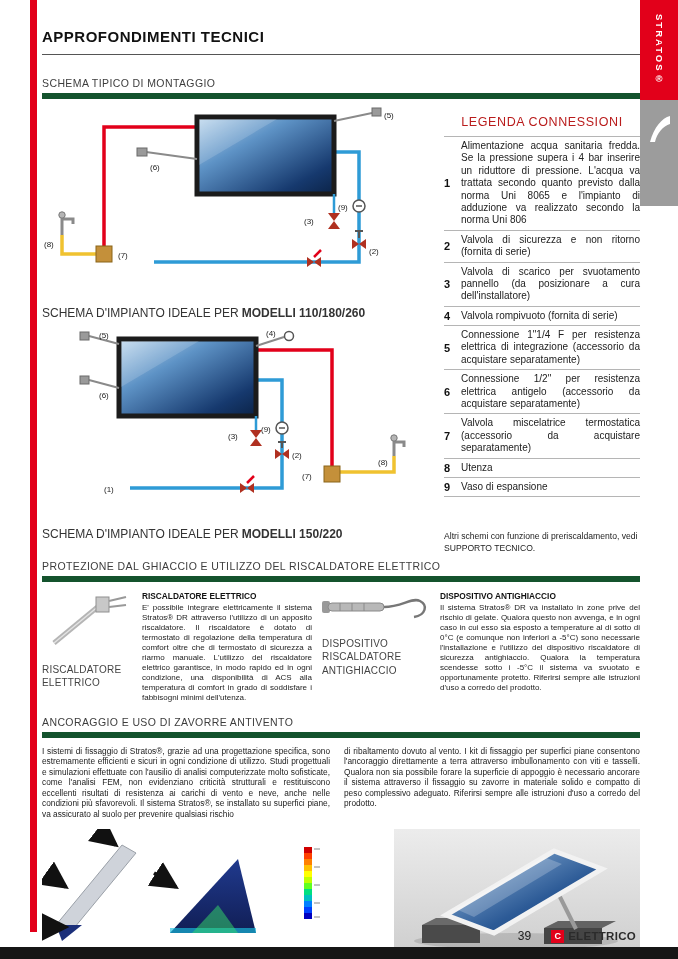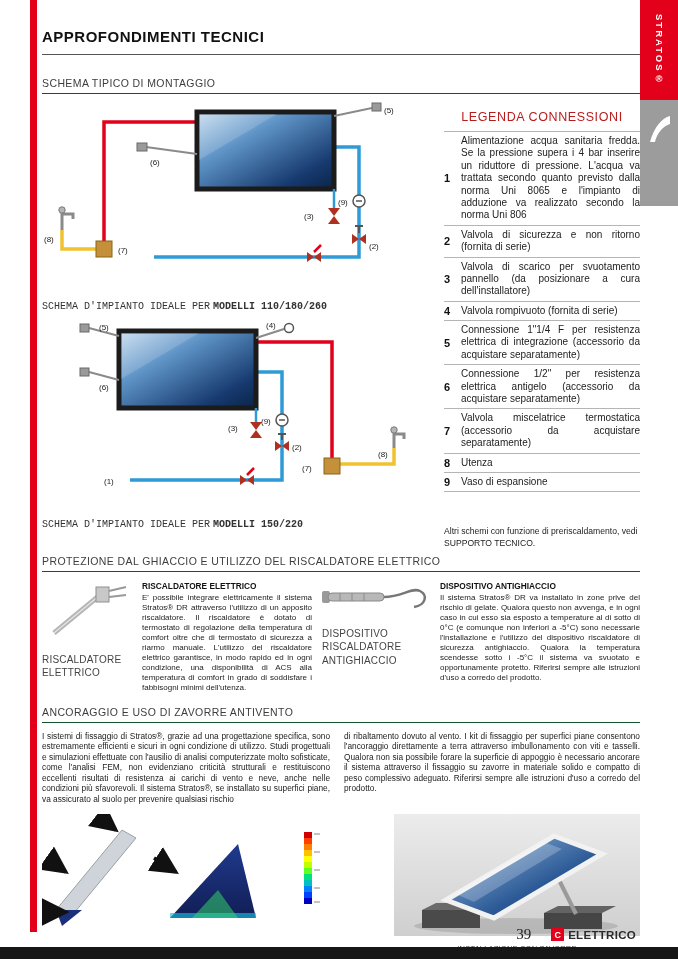--- a/index.html
+++ b/index.html
@@ -12,26 +12,26 @@
 
   .side-tab { position:absolute; right:0; top:0; width:38px; z-index:5; }
   .side-tab-red { height:100px; background:var(--red); display:flex; align-items:center; justify-content:center; }
   .side-tab-red span { writing-mode:vertical-rl; color:#fff; font-weight:bold; font-size:9.5px; letter-spacing:2px; }
   .side-tab-gray { height:106px; background:#9c9c9c; display:flex; justify-content:center; padding-top:14px; }
 
   .content { position:absolute; left:42px; top:0; width:598px; padding-top:28px; }
   h1.title { font-size:15px; font-weight:bold; letter-spacing:.5px; color:#111; }
   .title-rule { border-bottom:1px solid #555; margin-top:9px; }
 
-  .sec { font-size:10.5px; font-weight:normal; color:#3d3d3d; letter-spacing:.4px; padding-bottom:4px; border-bottom:1px solid #14532d; }
+  .sec { font-size:10.5px; font-weight:normal; color:#3d3d3d; letter-spacing:.4px; padding-bottom:4px; border-bottom:6px solid #14532d; }
   .sec1 { margin-top:22px; }
 
   .schema-row { display:flex; margin-top:8px; }
   .diagrams { width:394px; flex:none; }
-  .cap { font-size:10px; color:#333; margin:3px 0 10px;font-family:Liberation Mono, monospace; }
+  .cap { font-size:12px; color:#333; margin:3px 0 10px; }
   .cap b { margin-left:3px; }
 
   .legend-col { flex:1; padding-left:8px; }
   .legend-title { font-size:12.5px; color:#b91c1c; letter-spacing:.6px; text-align:center; margin:8px 0 7px; }
   .legend-list { border-top:1px solid var(--grayline); }
   .lrow { display:flex; align-items:center; border-bottom:1px solid var(--grayline); padding:3px 0; }
   .lnum { width:17px; flex:none; font-weight:bold; font-size:11px; color:#111; }
   .ltxt { font-size:10px; line-height:1.24; text-align:justify; color:#222; }
   .legend-note { font-size:8.6px; line-height:1.3; margin-top:34px; color:#222; }
 
@@ -50,21 +50,21 @@
   .b-col1 { width:288px; flex:none; }
   .b-col2 { flex:1; }
   .b-text { font-size:8.3px; line-height:1.27; text-align:justify; color:#222; }
 
   .img-row { display:flex; margin-top:10px; }
   .fem-col { width:292px; flex:none; }
   .install-col { width:246px; margin-left:auto; }
   .img-cap { text-align:center; font-size:7.5px; color:#444; line-height:1.35; margin-top:4px; letter-spacing:.2px; }
 
   .footer { position:absolute; left:38px; bottom:16px; width:598px; display:flex; justify-content:flex-end; align-items:center; gap:20px; }
-  .page-num { font-size:15px; color:#222;font-family:Liberation Serif, serif; }
+  .page-num { font-size:12px; color:#222; }
   .logo { display:flex; align-items:center; gap:4px; }
   .logo-mark { width:13px; height:13px; background:var(--red); color:#fff; font-weight:bold; font-size:9px; display:flex; align-items:center; justify-content:center; }
   .logo-text { font-weight:bold; font-size:11.5px; letter-spacing:.3px; color:#2b2b2b; }
 
   svg text.co { font-size:8px; fill:#222; font-family:"Liberation Sans", sans-serif; }
 </style>
 </head>
 <body>
 
 <div class="page">

